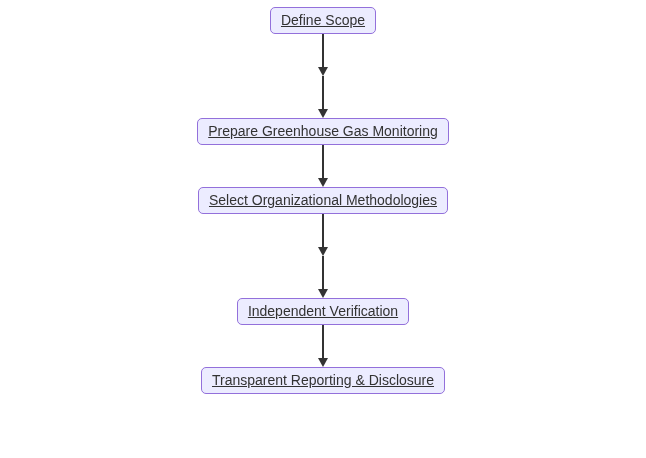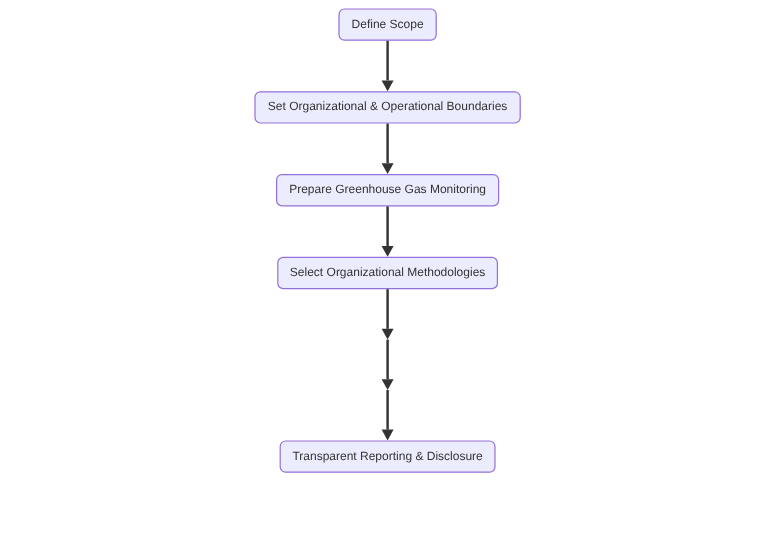--- a/index.html
+++ b/index.html
@@ -22,26 +22,27 @@
     display: flex;
     flex-direction: column;
     align-items: center;
     padding-top: 7px;
   }
   .flow-node {
     background: var(--node-fill);
     border: 1px solid var(--node-border);
     border-radius: 5px;
     color: var(--node-text);
-    font-size: 10px;
+    font-size: 14px;
     line-height: 17px;
     padding: 4px 10px;
     white-space: nowrap;
     text-align: center;
     flex: 0 0 auto;
+    text-decoration: underline;
   }
   .flow-arrow {
     flex: 0 0 auto;
     width: 12px;
     height: 42px;
     display: flex;
     flex-direction: column;
     align-items: center;
   }
   .flow-arrow .shaft {
@@ -61,21 +62,20 @@
 
 <div class="canvas">
 
   <div class="flow-node">Define Scope</div>
 
   <div class="flow-arrow">
     <div class="shaft"></div>
     <div class="head"></div>
   </div>
 
-  <div class="flow-node">Set Organizational &amp; Operational Boundaries</div>
 
   <div class="flow-arrow">
     <div class="shaft"></div>
     <div class="head"></div>
   </div>
 
   <div class="flow-node">Prepare Greenhouse Gas Monitoring</div>
 
   <div class="flow-arrow">
     <div class="shaft"></div>
@@ -88,20 +88,21 @@
     <div class="shaft"></div>
     <div class="head"></div>
   </div>
 
 
   <div class="flow-arrow">
     <div class="shaft"></div>
     <div class="head"></div>
   </div>
 
+  <div class="flow-node">Independent Verification</div>
 
   <div class="flow-arrow">
     <div class="shaft"></div>
     <div class="head"></div>
   </div>
 
   <div class="flow-node">Transparent Reporting &amp; Disclosure</div>
 
 </div>
 

